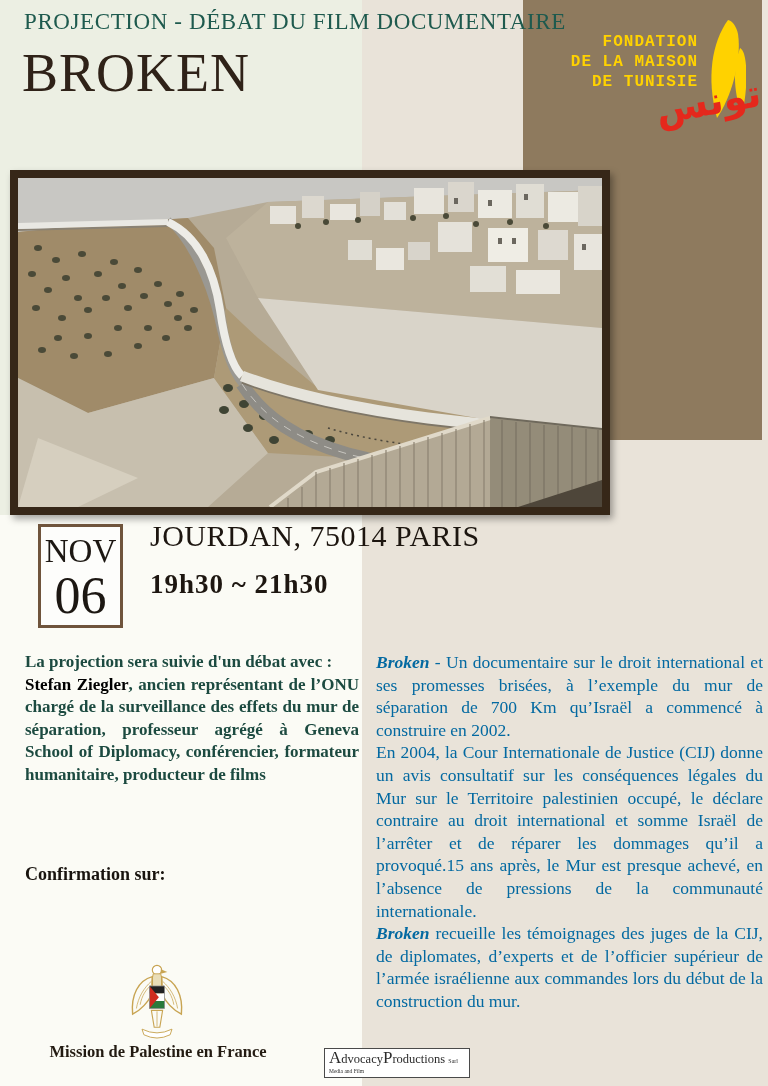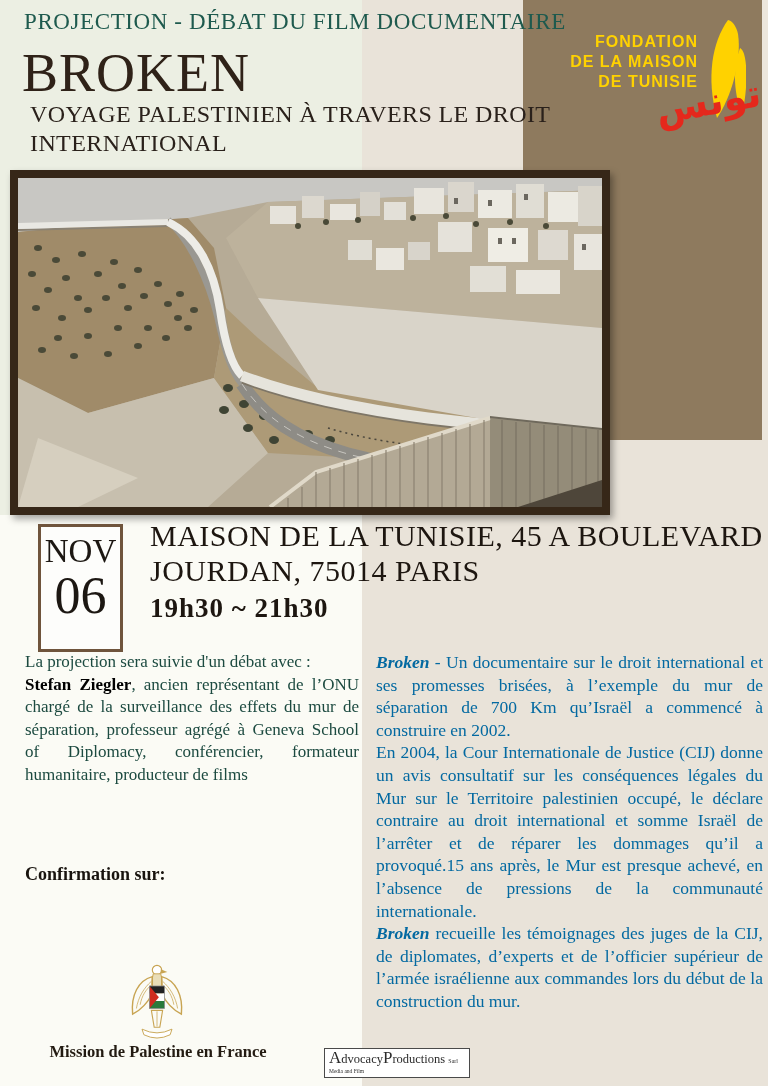--- a/index.html
+++ b/index.html
@@ -15,43 +15,43 @@
   .bg-rightstrip{left:762px;top:0;width:6px;height:440px;background:#ece6dc;}
   .bg-bottomleft{left:0;top:515px;width:362px;height:571px;background:#fbfbf5;}
 
   
   .kicker{left:24px;top:9px;font-size:23px;letter-spacing:.6px;color:#1e5a4e;white-space:nowrap;}
   .title{left:22px;top:42px;font-size:54px;color:#2f2218;letter-spacing:1px;}
   .subtitle{left:30px;top:100px;font-size:24px;line-height:29px;color:#2a211b;letter-spacing:.4px;}
 
   
   .fond-text{left:548px;top:32px;width:150px;text-align:right;
-    font-family:Liberation Sans, sans-serif;font-weight:bold;
+    font-family:Liberation Mono, monospace;font-weight:bold;
     font-size:16px;line-height:20px;letter-spacing:1px;color:#ffd200;}
   .fond-sails{left:700px;top:20px;}
   .fond-arabic{left:655px;top:80px;font-size:38px;font-weight:bold;color:#e5281c;
     transform:rotate(-10deg);font-family:"DejaVu Sans",sans-serif;}
 
   
   .photo{left:10px;top:170px;width:600px;height:345px;box-sizing:border-box;
     border:8px solid #362718;box-shadow:3px 4px 7px rgba(0,0,0,.35);}
   .photo svg{display:block;width:100%;height:100%;}
 
   
-  .datebox{left:38px;top:524px;width:85px;height:128px;box-sizing:border-box;
+  .datebox{left:38px;top:524px;width:85px;height:104px;box-sizing:border-box;
     border:3px solid #6f543c;background:#fdfdfb;text-align:center;color:#1c1712;}
   .datebox .month{font-size:33px;line-height:38px;margin-top:5px;}
   .datebox .day{font-size:52px;line-height:52px;}
   .venue{left:150px;top:518px;color:#1d1610;white-space:nowrap;}
   .venue .vline{font-size:30px;line-height:35px;letter-spacing:.5px;}
-  .venue .time{font-size:27px;font-weight:bold;margin-top:5px;letter-spacing:1px;}
+  .venue .time{font-size:27px;font-weight:bold;margin-top:16px;letter-spacing:1px;}
 
   
   .leftcol{left:25px;top:651px;width:334px;font-size:17px;line-height:22.5px;
-    color:#1c4a40;text-align:justify;}
+    color:#1c4a40;text-align:justify;font-weight:bold;}
   .leftcol b{color:#000000;}
   .confirm{left:25px;top:862px;width:320px;color:#18130e;font-size:18px;line-height:25px;}
   .rightcol{left:376px;top:651px;width:387px;font-size:17.5px;line-height:22.6px;
     color:#0369a1;text-align:justify;}
   .rightcol p{margin:0;}
   .lead{font-weight:bold;font-style:italic;}
 
   
   .emblem{left:127px;top:960px;}
   .mission-fr{left:33px;top:1042px;width:250px;text-align:center;font-weight:bold;
@@ -72,24 +72,20 @@
 
 <div class="page">
 
   <div class="abs bg-topleft"></div>
   <div class="abs bg-brown"></div>
   <div class="abs bg-rightstrip"></div>
   <div class="abs bg-bottomleft"></div>
 
   <div class="abs kicker">PROJECTION - DÉBAT DU FILM DOCUMENTAIRE</div>
   <div class="abs title">BROKEN</div>
-  <div class="abs subtitle">
-    <div>VOYAGE PALESTINIEN À TRAVERS LE DROIT</div>
-    <div>INTERNATIONAL</div>
-  </div>
 
   <div class="abs fond-text">
     <div>FONDATION</div>
     <div>DE LA MAISON</div>
     <div>DE TUNISIE</div>
   </div>
   <svg class="abs fond-sails" width="46" height="104" viewBox="0 0 46 104">
     <path d="M28,0 C12,22 6,58 17,98 C31,78 42,40 38,14 C36,5 32,1 28,0 Z" fill="#ffd200"></path>
     <path d="M40,28 C33,46 33,72 42,94 C46,78 48,54 45,38 C44,32 42,29 40,28 Z" fill="#ffd200"></path>
   </svg>
@@ -234,21 +230,20 @@
       </g>
       <path d="M500,329 L584,302 L584,329 Z" fill="#4e463a"></path>
     </svg>
   </div>
 
   <div class="abs datebox">
     <div class="month">NOV</div>
     <div class="day">06</div>
   </div>
   <div class="abs venue">
-    <div class="vline">MAISON DE LA TUNISIE, 45 A BOULEVARD</div>
     <div class="vline">JOURDAN, 75014 PARIS</div>
     <div class="time">19h30 ~ 21h30</div>
   </div>
 
   <div class="abs leftcol">
     <div>La projection sera suivie d'un débat avec :</div>
     <div><b>Stefan Ziegler</b><span>, ancien représentant de l’ONU chargé de la surveillance des effets du mur de séparation, professeur agrégé à Geneva School of Diplomacy, conférencier, formateur humanitaire, producteur de films</span></div>
   </div>
   <div class="abs confirm">
     <div style="font-weight:bold">Confirmation sur:</div>

